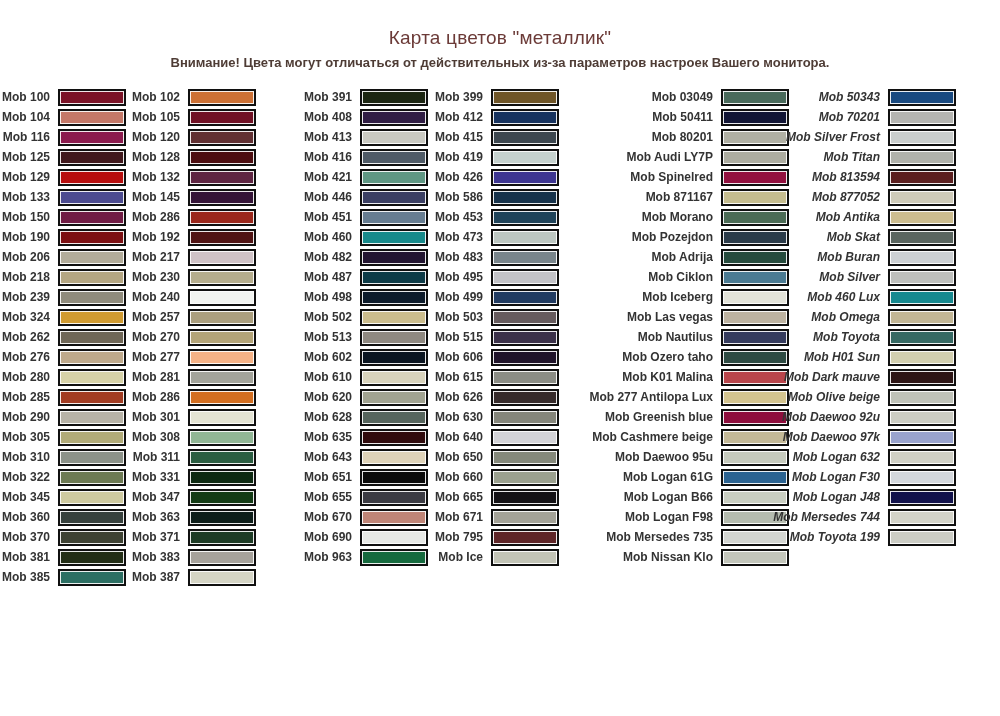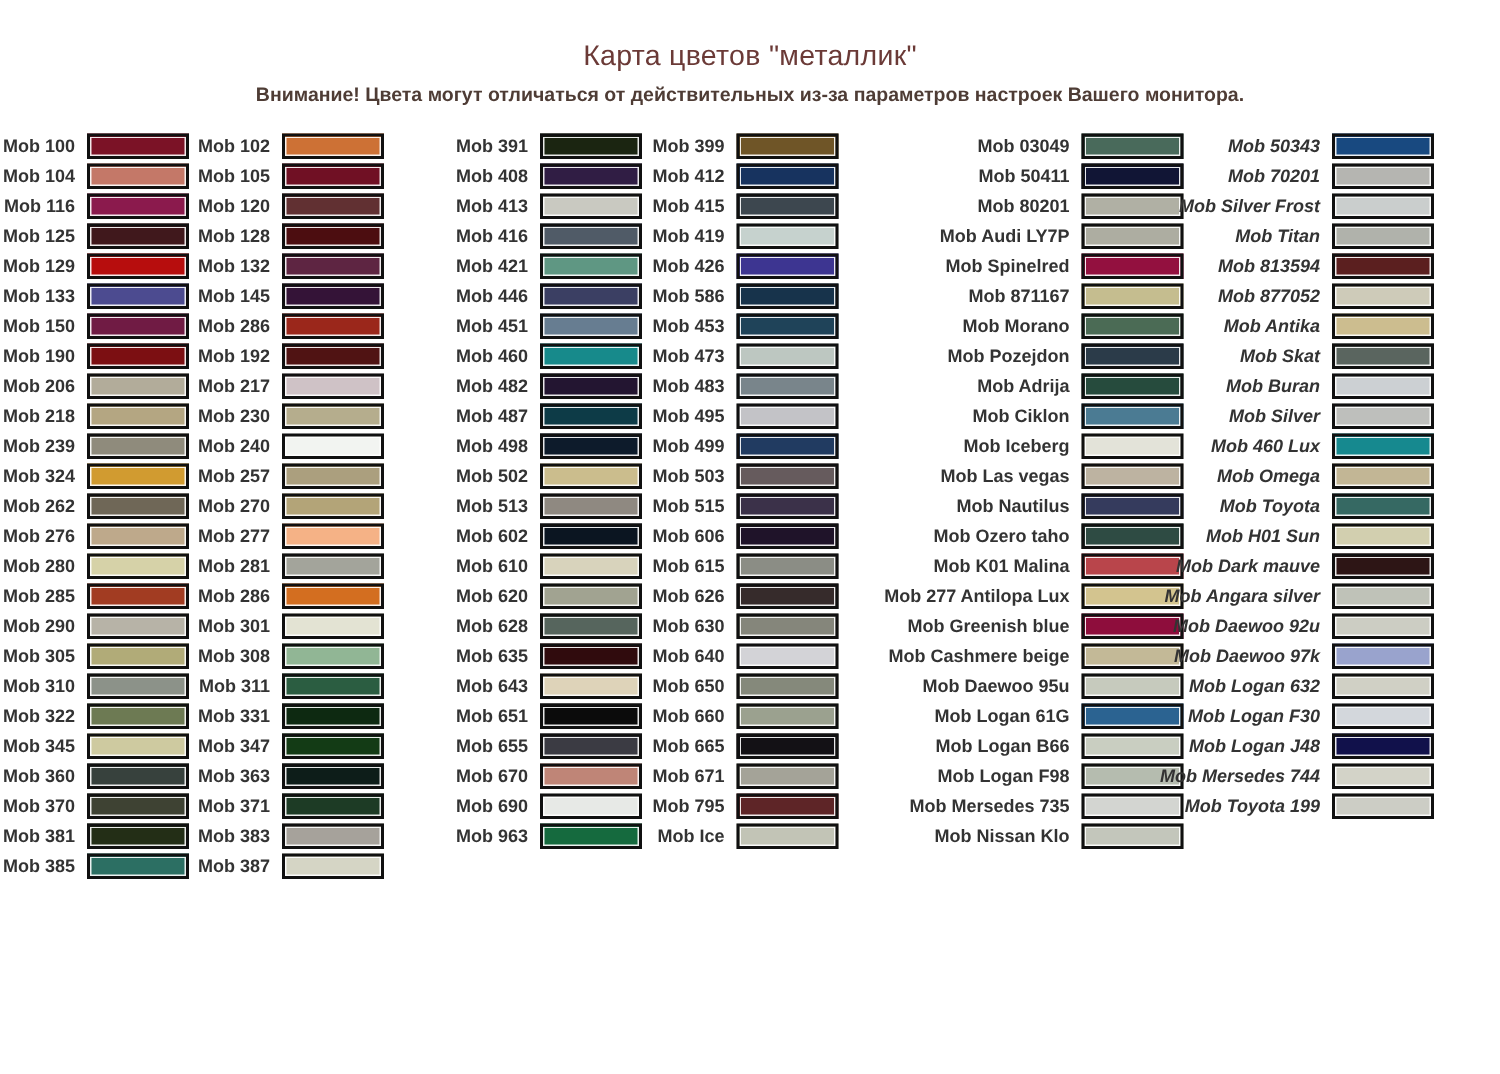--- a/index.html
+++ b/index.html
@@ -628,21 +628,21 @@
         </div>
         <div class="row">
           <span class="lbl">Mob H01 Sun</span>
           <span class="sw" style="background: rgb(210, 207, 175);"></span>
         </div>
         <div class="row">
           <span class="lbl">Mob Dark mauve</span>
           <span class="sw" style="background: rgb(45, 21, 21);"></span>
         </div>
         <div class="row">
-          <span class="lbl">Mob Angara silver</span>
+          <span class="lbl">Mob Olive beige</span>
           <span class="sw" style="background: rgb(191, 194, 184);"></span>
         </div>
         <div class="row">
           <span class="lbl">Mob Daewoo 92u</span>
           <span class="sw" style="background: rgb(204, 205, 195);"></span>
         </div>
         <div class="row">
           <span class="lbl">Mob Daewoo 97k</span>
           <span class="sw" style="background: rgb(153, 163, 205);"></span>
         </div>

